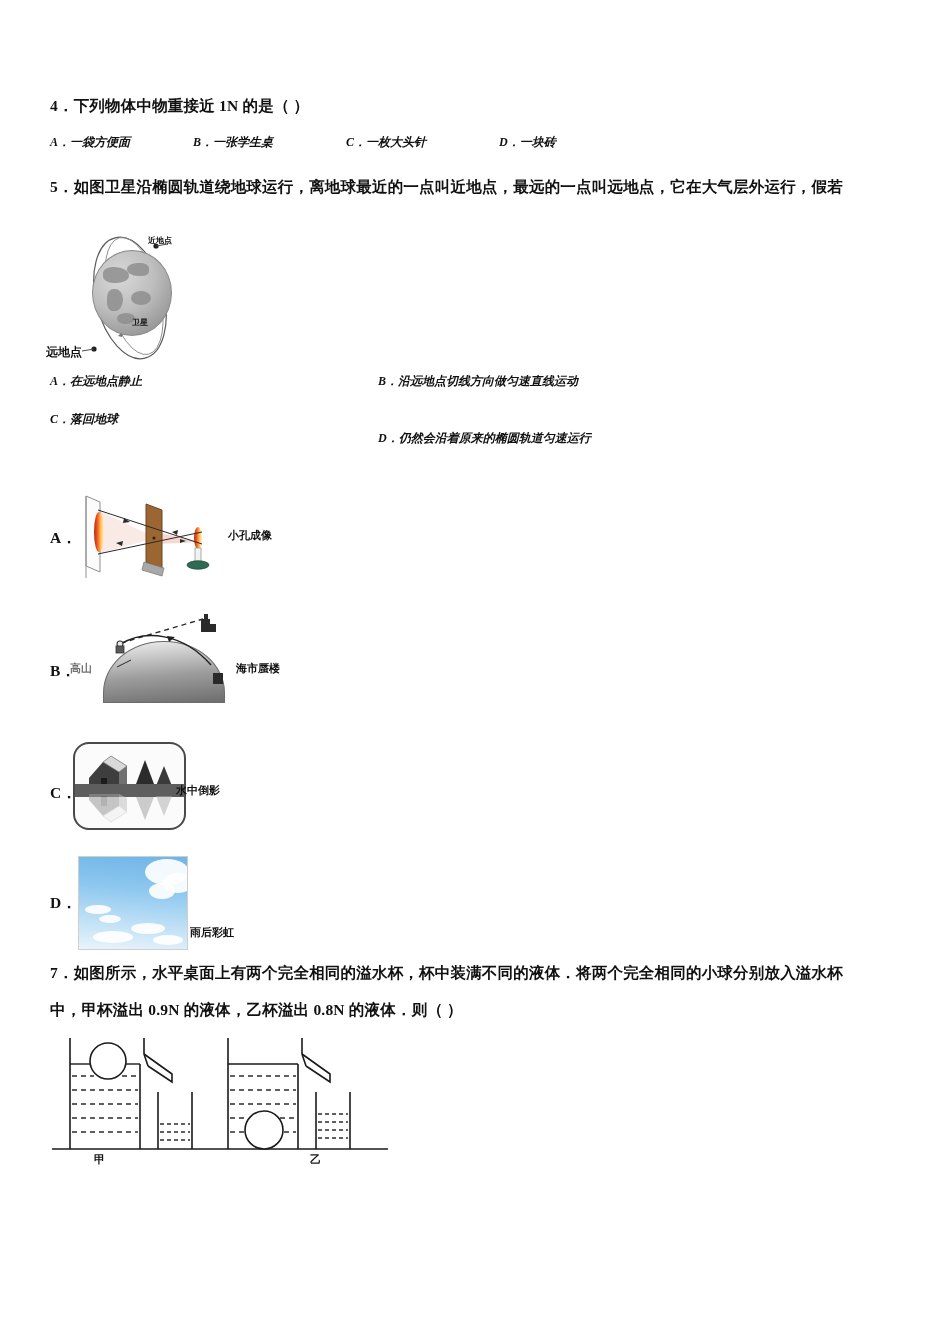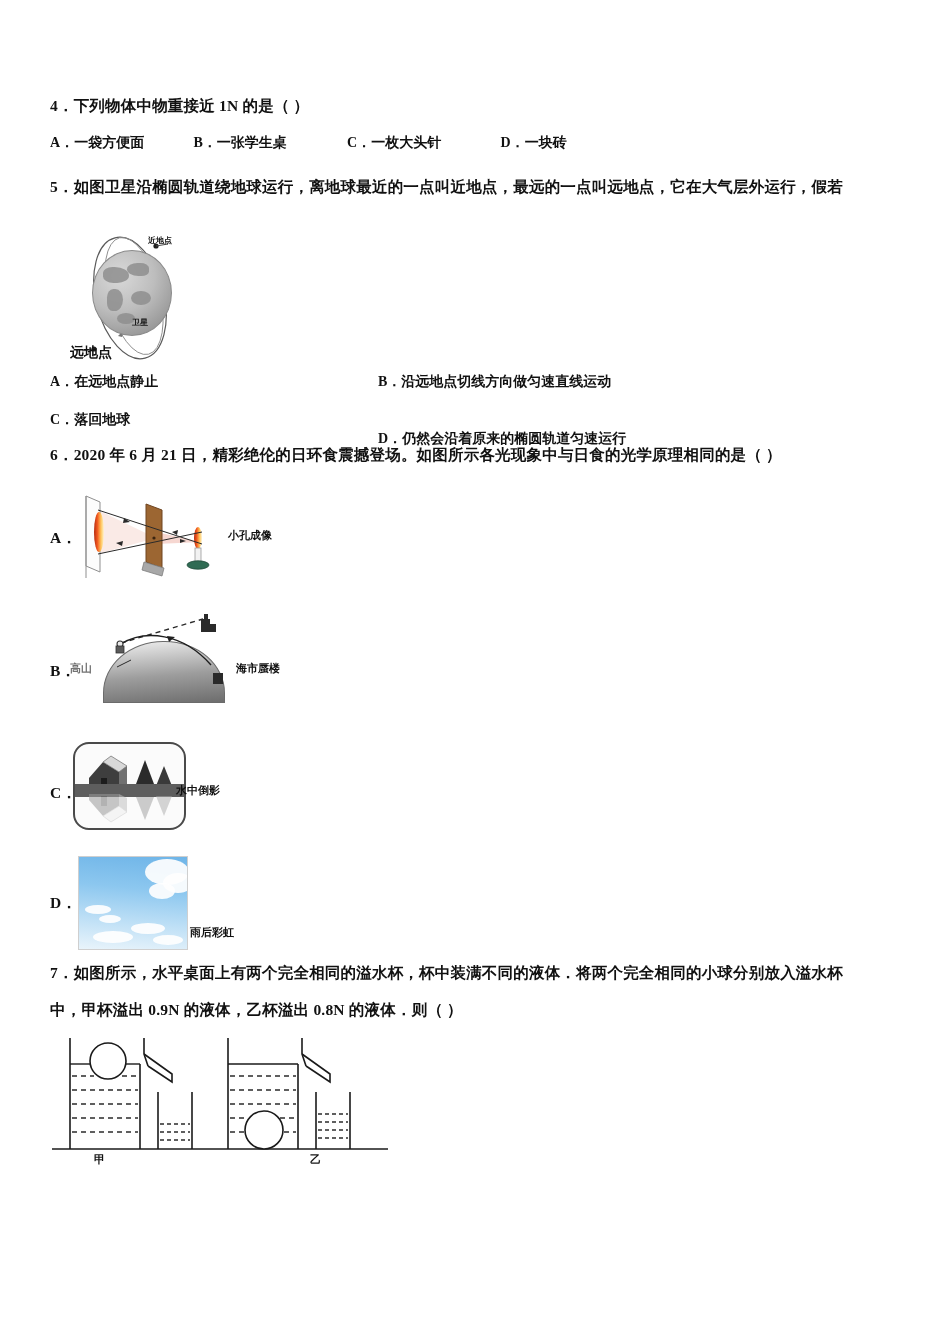--- a/index.html
+++ b/index.html
@@ -24,23 +24,24 @@
   .qline {
     position: absolute;
     font-size: 15.5px;
     line-height: 20px;
     letter-spacing: 0.2px;
     font-weight: 700;
     white-space: nowrap;
   }
   .optrow {
     position: absolute;
-    font-size: 14px;
+    font-size: 12px;
     font-weight: 700;
     white-space: nowrap;
+    font-style: italic;
   }
   .opt-label { font-family: "Liberation Serif", serif; font-weight: 700; }
   .fig { position: absolute; }
   .fig-label {
     position: absolute;
     font-size: 11px;
     font-weight: 700;
     white-space: nowrap;
   }
   .optletter {
@@ -175,39 +176,36 @@
     <div class="earth">
       <div class="continent" style="left:10px; top:16px; width:26px; height:16px; border-radius:40% 60% 50% 45%;"></div>
       <div class="continent" style="left:34px; top:12px; width:22px; height:13px; border-radius:55% 45% 40% 60%;"></div>
       <div class="continent" style="left:14px; top:38px; width:16px; height:22px; border-radius:45% 55% 60% 40%;"></div>
       <div class="continent" style="left:38px; top:40px; width:20px; height:14px; border-radius:50%;"></div>
       <div class="continent" style="left:24px; top:62px; width:18px; height:11px; border-radius:50%;"></div>
     </div>
 
     <div class="fig-label" style="left:98px; top:3px; font-size:8px;">近地点</div>
     <div class="fig-label" style="left:82px; top:85px; font-size:8px;">卫星</div>
-    <div class="fig-label" style="left:-4px; top:112px; font-size:14px;margin-left:24px;">远地点</div>
+    <div class="fig-label" style="left:-4px; top:112px; font-size:12px;">远地点</div>
   </div>
 
   <div class="optrow" style="left:50px; top:373px;">
     <span class="opt-label">A．</span><span>在远地点静止</span>
   </div>
   <div class="optrow" style="left:378px; top:373px;">
     <span class="opt-label">B．</span><span>沿远地点切线方向做匀速直线运动</span>
   </div>
   <div class="optrow" style="left:50px; top:411px;">
     <span class="opt-label">C．</span><span>落回地球</span>
   </div>
   <div class="optrow" style="left:378px; top:430px;">
     <span class="opt-label">D．</span><span>仍然会沿着原来的椭圆轨道匀速运行</span>
   </div>
 
-  <div class="qline" style="left:50px; top:445px;">
-    <span>6．</span><span>2020 年 6 月 21 日，精彩绝伦的日环食震撼登场。如图所示各光现象中与日食的光学原理相同的是（     ）</span>
-  </div>
 
   <div class="optletter" style="left:50px; top:528px;">A．</div>
   <div class="fig" id="pinhole-figure">
     <svg width="145" height="92" viewBox="0 0 145 92">
 
       <polygon points="124,50 78,40 78,52" fill="#f3c9c2" opacity=".75"></polygon>
       <polygon points="78,46 20,18 20,62" fill="#f6d8d2" opacity=".55"></polygon>
 
       <g>
         <polygon points="8,4 22,10 22,80 8,74" fill="#fcfcfc" stroke="#8f8f8f" stroke-width="1"></polygon>

